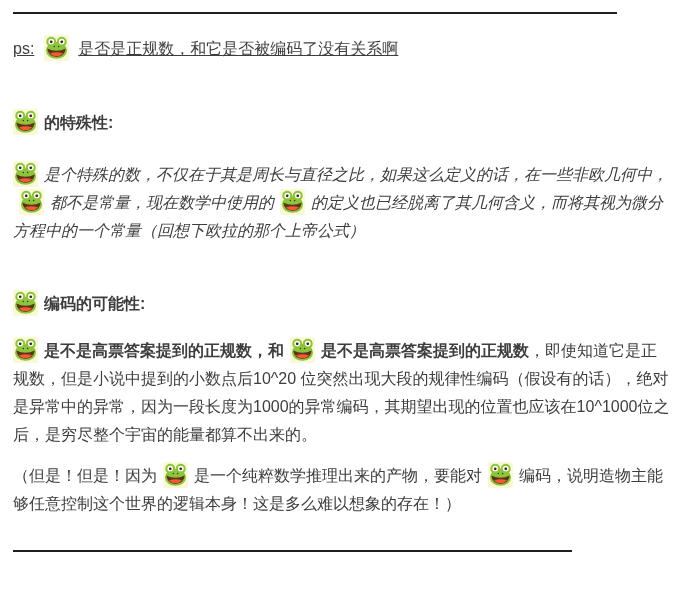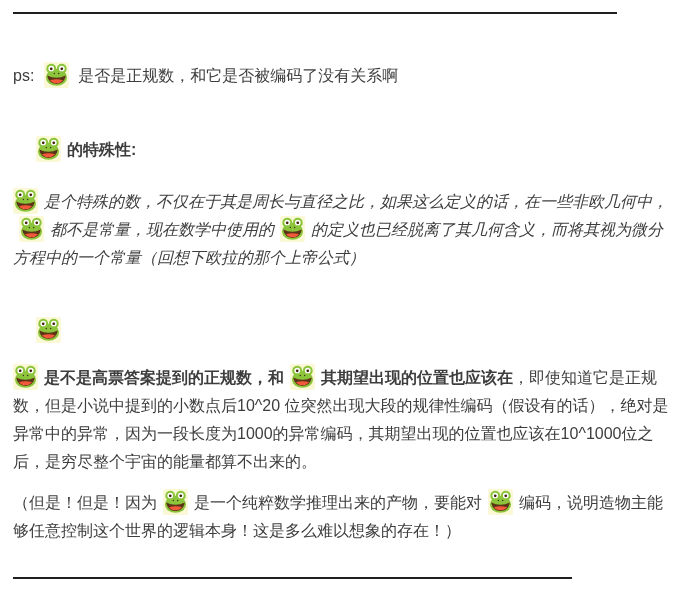--- a/index.html
+++ b/index.html
@@ -28,24 +28,24 @@
     font-size: 16px;
     line-height: 28px;
     color: var(--text);
   }
   .divider {
     height: 2px;
     background: var(--divider);
   }
   .divider-top { margin-top: 12px; width: 604px; }
   .divider-bottom { margin-top: 32px; width: 559px; }
-  .ps-line  { margin-top: 48px; }
+  .ps-line  { margin-top: 21px; text-decoration: underline; }
   .heading-1 { margin-top: 46px; }
   .heading-2 { margin-top: 45px; }
-  .heading { font-size: 16px; font-weight: bold; line-height: 28px; margin-left: 23px; }
+  .heading { font-size: 16px; font-weight: bold; line-height: 28px; }
   .para-1 { margin-top: 24px; font-style: italic; }
   .para-2 { margin-top: 19px; }
   .para-3 { margin-top: 13px; font-weight: normal; }
   .bold { font-weight: bold; text-align: center; }
   .frog {
     display: inline-block;
     width: 25px;
     height: 26px;
     margin: 0 6px;
     vertical-align: -7px;
@@ -167,21 +167,21 @@
     <ellipse class="frog-body-shape" cx="20" cy="25" rx="17" ry="13.5"></ellipse>
     <circle class="frog-eye" cx="11.5" cy="10.5" r="4.6"></circle>
     <circle class="frog-eye" cx="28.5" cy="10.5" r="4.6"></circle>
     <circle class="frog-pupil" cx="11.5" cy="11" r="2.2"></circle>
     <circle class="frog-pupil" cx="28.5" cy="11" r="2.2"></circle>
     <circle class="frog-pupil" cx="16.5" cy="18.5" r="1.1"></circle>
     <circle class="frog-pupil" cx="23.5" cy="18.5" r="1.1"></circle>
     <path class="frog-mouth-shape" d="M5,22 Q20,29 35,22 Q33,35 20,35.5 Q7,35 5,22 Z"></path>
     <path class="frog-tongue-shape" d="M9.5,29.5 Q20,26 30.5,29.5 Q27,34.5 20,34.5 Q13,34.5 9.5,29.5 Z"></path>
   </svg>
-</span>
+</span><span>编码的可能性:</span>
   </h3>
 
   <p class="para-2">
     <span class="frog">
   <svg viewBox="0 0 40 42" xmlns="http://www.w3.org/2000/svg" aria-hidden="true">
     <rect class="frog-bg-rect" x="0" y="0" width="40" height="42"></rect>
     <circle class="frog-body-shape" cx="11.5" cy="11" r="8"></circle>
     <circle class="frog-body-shape" cx="28.5" cy="11" r="8"></circle>
     <ellipse class="frog-body-shape" cx="20" cy="25" rx="17" ry="13.5"></ellipse>
     <circle class="frog-eye" cx="11.5" cy="10.5" r="4.6"></circle>
@@ -201,21 +201,21 @@
     <ellipse class="frog-body-shape" cx="20" cy="25" rx="17" ry="13.5"></ellipse>
     <circle class="frog-eye" cx="11.5" cy="10.5" r="4.6"></circle>
     <circle class="frog-eye" cx="28.5" cy="10.5" r="4.6"></circle>
     <circle class="frog-pupil" cx="11.5" cy="11" r="2.2"></circle>
     <circle class="frog-pupil" cx="28.5" cy="11" r="2.2"></circle>
     <circle class="frog-pupil" cx="16.5" cy="18.5" r="1.1"></circle>
     <circle class="frog-pupil" cx="23.5" cy="18.5" r="1.1"></circle>
     <path class="frog-mouth-shape" d="M5,22 Q20,29 35,22 Q33,35 20,35.5 Q7,35 5,22 Z"></path>
     <path class="frog-tongue-shape" d="M9.5,29.5 Q20,26 30.5,29.5 Q27,34.5 20,34.5 Q13,34.5 9.5,29.5 Z"></path>
   </svg>
-</span><span class="bold">其期望出现的位置也应该在</span><span>，即使知道它是正规数，但是小说中提到的小数点后10^20 位突然出现大段的规律性编码（假设有的话），绝对是异常中的异常，因为一段长度为1000的异常编码，其期望出现的位置也应该在10^1000位之后，是穷尽整个宇宙的能量都算不出来的。</span>
+</span><span class="bold">是不是高票答案提到的正规数</span><span>，即使知道它是正规数，但是小说中提到的小数点后10^20 位突然出现大段的规律性编码（假设有的话），绝对是异常中的异常，因为一段长度为1000的异常编码，其期望出现的位置也应该在10^1000位之后，是穷尽整个宇宙的能量都算不出来的。</span>
   </p>
 
   <p class="para-3">
     <span>（但是！但是！因为</span><span class="frog">
   <svg viewBox="0 0 40 42" xmlns="http://www.w3.org/2000/svg" aria-hidden="true">
     <rect class="frog-bg-rect" x="0" y="0" width="40" height="42"></rect>
     <circle class="frog-body-shape" cx="11.5" cy="11" r="8"></circle>
     <circle class="frog-body-shape" cx="28.5" cy="11" r="8"></circle>
     <ellipse class="frog-body-shape" cx="20" cy="25" rx="17" ry="13.5"></ellipse>
     <circle class="frog-eye" cx="11.5" cy="10.5" r="4.6"></circle>

